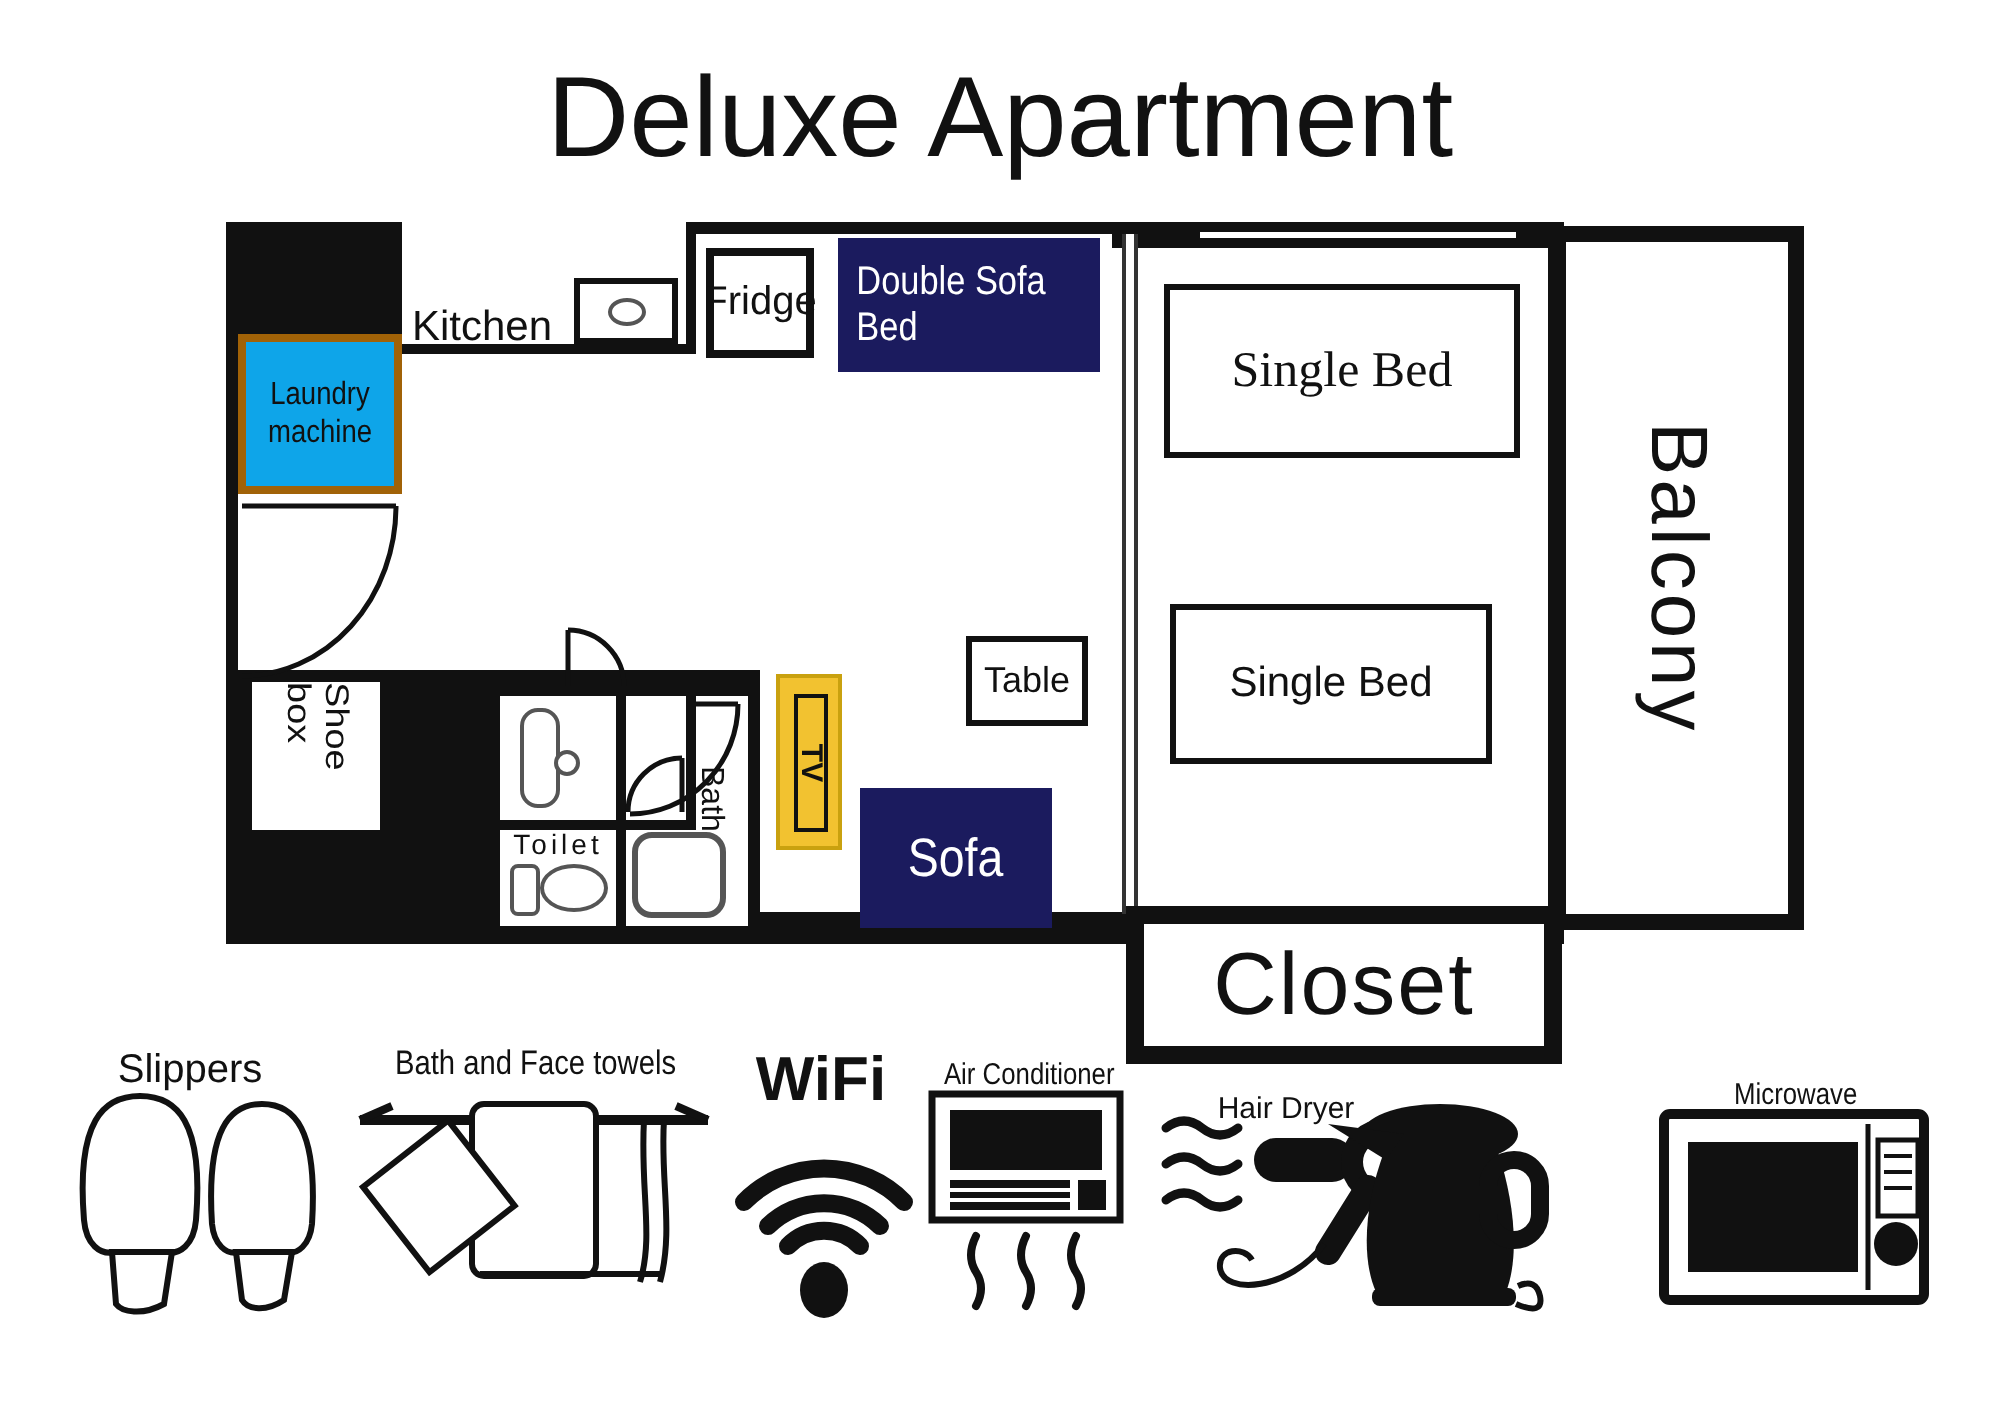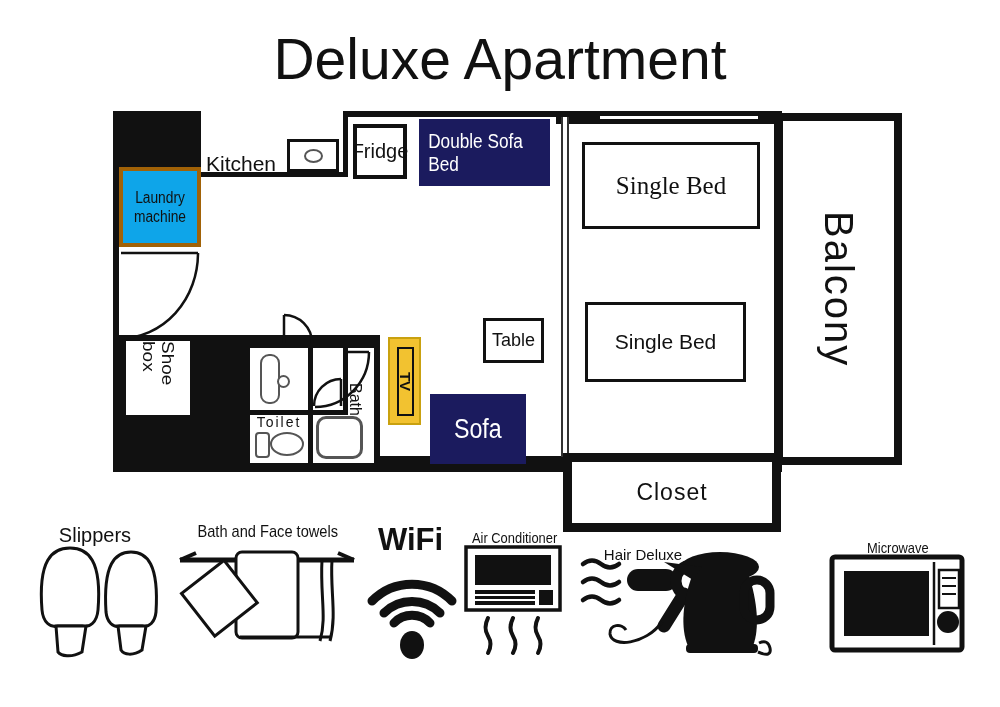--- a/index.html
+++ b/index.html
@@ -21,21 +21,21 @@
   .unit{left:113px;top:111px;width:669px;height:361px;background:#fff;
         border-style:solid;border-color:#111;border-width:6px 8px 16px 6px;border-bottom-left-radius:9px;}
   .topwall-right{left:556px;top:111px;width:226px;height:13px;background:#111;}
   .window-notch{left:600px;top:114px;width:158px;height:7px;background:#fff;border-top:2px solid #111;border-bottom:2px solid #111;}
   .corner-block{left:113px;top:111px;width:88px;height:64px;background:#111;}
 
   .balcony{left:775px;top:113px;width:127px;height:352px;background:#fff;border:8px solid #111;}
   .balcony-label{font-size:40px;letter-spacing:2px;}
 
   .closet{left:563px;top:453px;width:218px;height:79px;background:#fff;border:9px solid #111;z-index:6;}
-  .closet-label{font-size:23px;letter-spacing:1px;}
+  .closet-label{font-size:44px;letter-spacing:1px;}
 
   .kitchen-counter{left:201px;top:111px;width:147px;height:66px;background:#fff;
                    border-right:5px solid #111;border-bottom:5px solid #111;}
   .kitchen-label{left:206px;top:116px;font-size:21px;margin-top:36px;}
   .sink{left:287px;top:139px;width:52px;height:33px;border:3px solid #111;background:#fff;}
   .sink-oval{width:15px;height:10px;border:2px solid #555;border-radius:50%;}
 
   .fridge{left:353px;top:124px;width:54px;height:55px;border:4px solid #111;background:#fff;font-size:20px;}
   .dsb{left:419px;top:119px;width:131px;height:67px;font-size:20px;}
   .partition{left:561px;top:117px;width:8px;height:340px;background:#fff;
@@ -175,21 +175,21 @@
     <g fill="none" stroke="#111" stroke-width="2.5">
       <path d="M 348 352 L 369 352"></path>
       <path d="M 369 352 A 54 55 0 0 1 315 407"></path>
     </g>
   </svg>
 
   <div class="al l-slippers">Slippers</div>
   <div class="al l-wifi">WiFi</div>
   <div class="al l-towels"><span class="cond" style="display:inline-block">Bath and Face towels</span></div>
   <div class="al l-ac"><span class="cond" style="display:inline-block">Air Conditioner</span></div>
-  <div class="al l-hd">Hair Deluxe</div>
+  <div class="al l-hd">Hair Dryer</div>
   <div class="al l-kettle">Kettle</div>
   <div class="al l-mw"><span class="cond" style="display:inline-block">Microwave</span></div>
 
   <svg width="1000" height="707">
 
     <g fill="#fff" stroke="#111" stroke-width="3">
       <path d="M 42 610 C 38 560 52 548 70 548 C 88 548 102 560 98 610 C 97 622 90 628 82 626 L 58 626 C 50 628 43 622 42 610 Z"></path>
       <path d="M 56 626 L 86 626 L 82 652 C 71 658 61 656 58 652 Z"></path>
       <path d="M 106 612 C 103 564 115 552 131 552 C 147 552 159 564 156 612 C 155 622 149 628 142 626 L 120 626 C 113 628 107 622 106 612 Z"></path>
       <path d="M 118 626 L 146 626 L 142 650 C 133 656 124 655 121 650 Z"></path>

